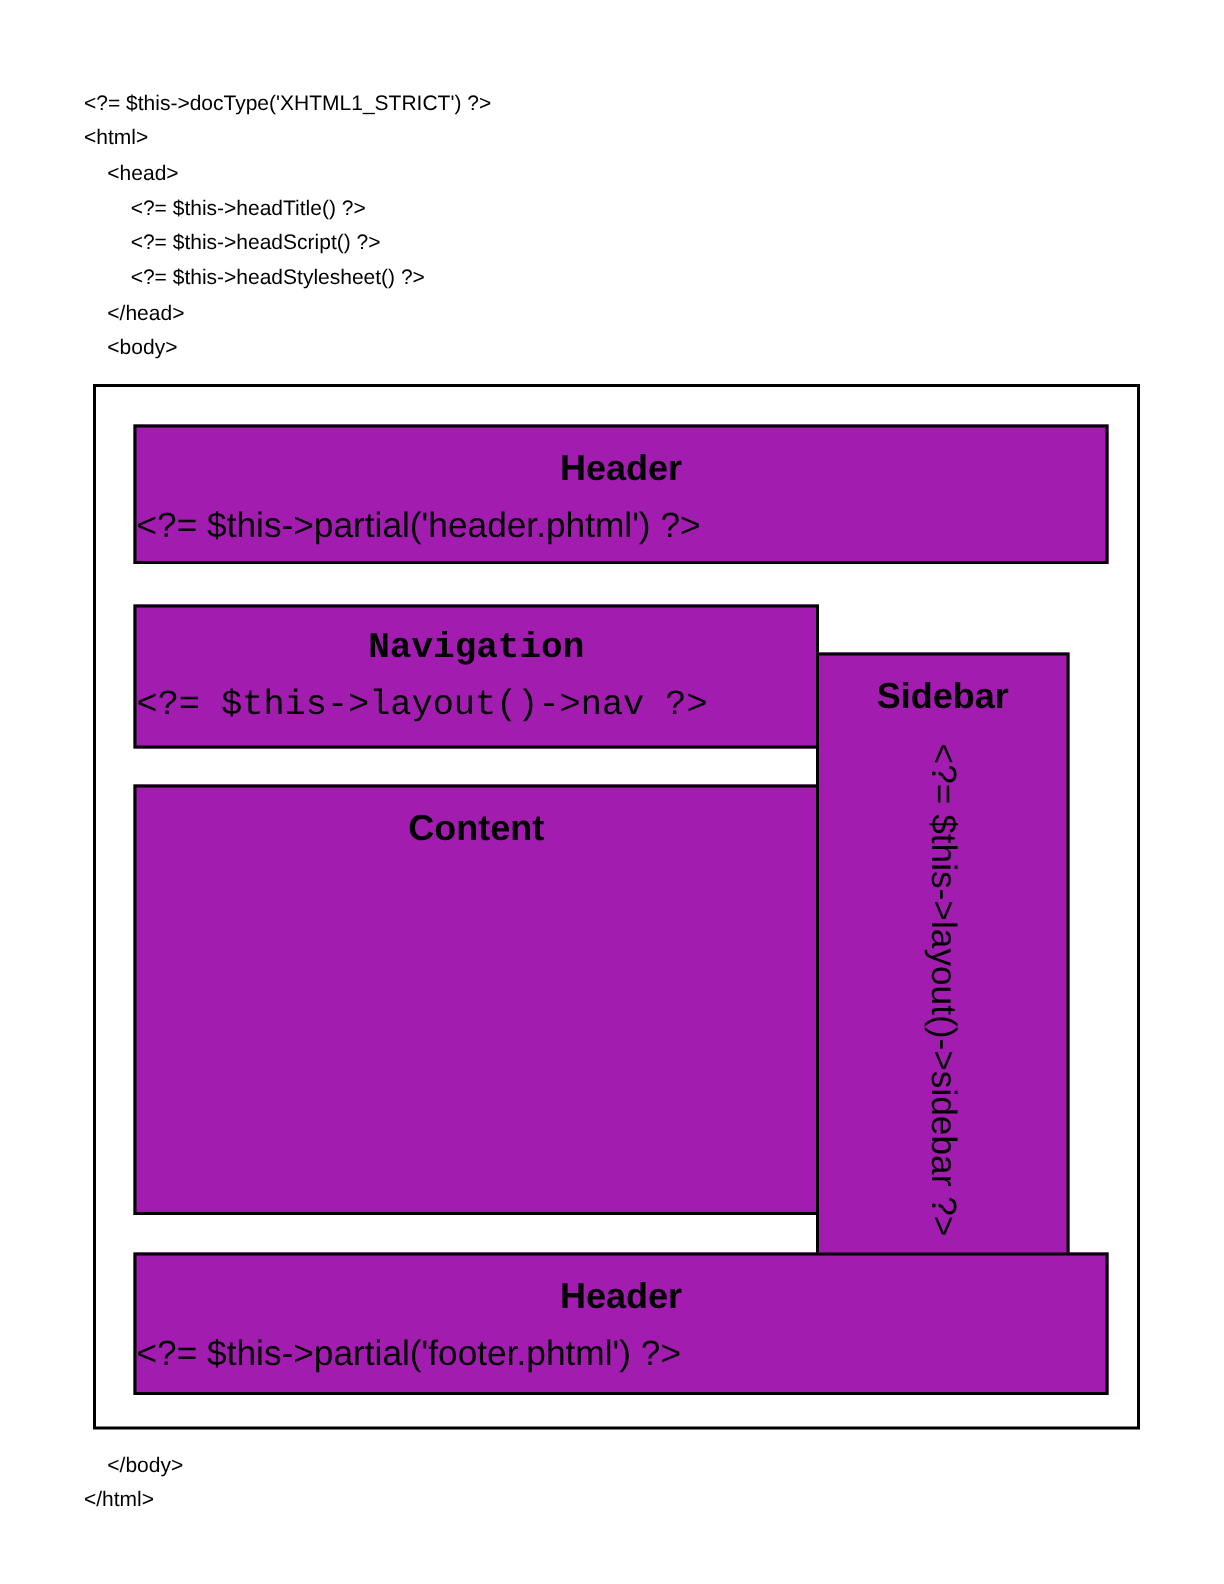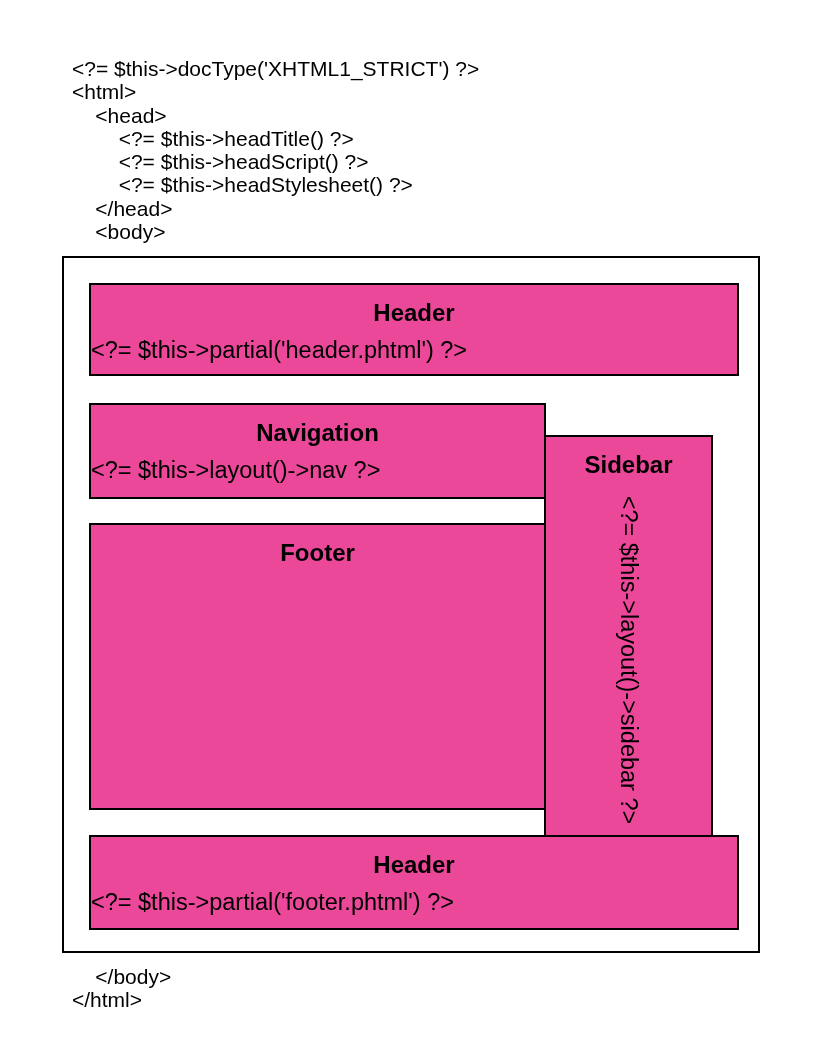--- a/index.html
+++ b/index.html
@@ -17,58 +17,58 @@
     overflow: hidden;
   }
   .code {
     position: absolute;
     margin: 0;
     white-space: pre;
     font-family: "Liberation Sans", sans-serif;
     color: #000000;
   }
   .outer-code {
-    left: 72px;
-    font-size: 21px;
+    left: 56px;
+    font-size: 14px;
     line-height: 23.3px;
   }
   .top-code { top: 57px; }
   .bottom-code { top: 965px; }
 
   .outer-box {
     position: absolute;
     left: 62px;
     top: 256px;
     width: 698px;
     height: 697px;
     border: 2px solid #000000;
     box-sizing: border-box;
     background: #ffffff;
   }
   .box {
     position: absolute;
     border: 2px solid #000000;
     box-sizing: border-box;
-    background: #ec4899;
+    background: #a21caf;
     padding-top: 14px;
   }
   .box-title {
     text-align: center;
     font-weight: bold;
     font-size: 24px;
     line-height: 28px;
   }
   .box-code {
     margin-top: 10px;
     font-size: 23.5px;
     line-height: 27px;
     white-space: pre;
   }
   .header-box { left: 25px; top: 25px;  width: 650px; height: 93px; }
-  .nav-box    { left: 25px; top: 145px; width: 457px; height: 96px; }
+  .nav-box    { left: 25px; top: 145px; width: 457px; height: 96px; font-family: Liberation Mono, monospace; }
   .content-box{ left: 25px; top: 265px; width: 457px; height: 287px; }
   .sidebar-box{ left: 480px; top: 145px; width: 169px; height: 407px; margin-top: 32px; }
   .footer-box { left: 25px; top: 577px; width: 650px; height: 95px; }
 
   .sidebar-box .vcode {
     position: absolute;
     left: 50%;
     top: 50%;
     transform: translate(-50%, -50%);
     margin-top: 21px;
@@ -98,21 +98,21 @@
       <div class="box-title">Header</div>
       <div class="box-code">&lt;?= $this-&gt;partial('header.phtml') ?&gt;</div>
     </div>
 
     <div class="box nav-box">
       <div class="box-title">Navigation</div>
       <div class="box-code">&lt;?= $this-&gt;layout()-&gt;nav ?&gt;</div>
     </div>
 
     <div class="box content-box">
-      <div class="box-title">Footer</div>
+      <div class="box-title">Content</div>
     </div>
 
     <div class="box sidebar-box">
       <div class="box-title">Sidebar</div>
       <div class="vcode">&lt;?= $this-&gt;layout()-&gt;sidebar ?&gt;</div>
     </div>
 
     <div class="box footer-box">
       <div class="box-title">Header</div>
       <div class="box-code">&lt;?= $this-&gt;partial('footer.phtml') ?&gt;</div>

